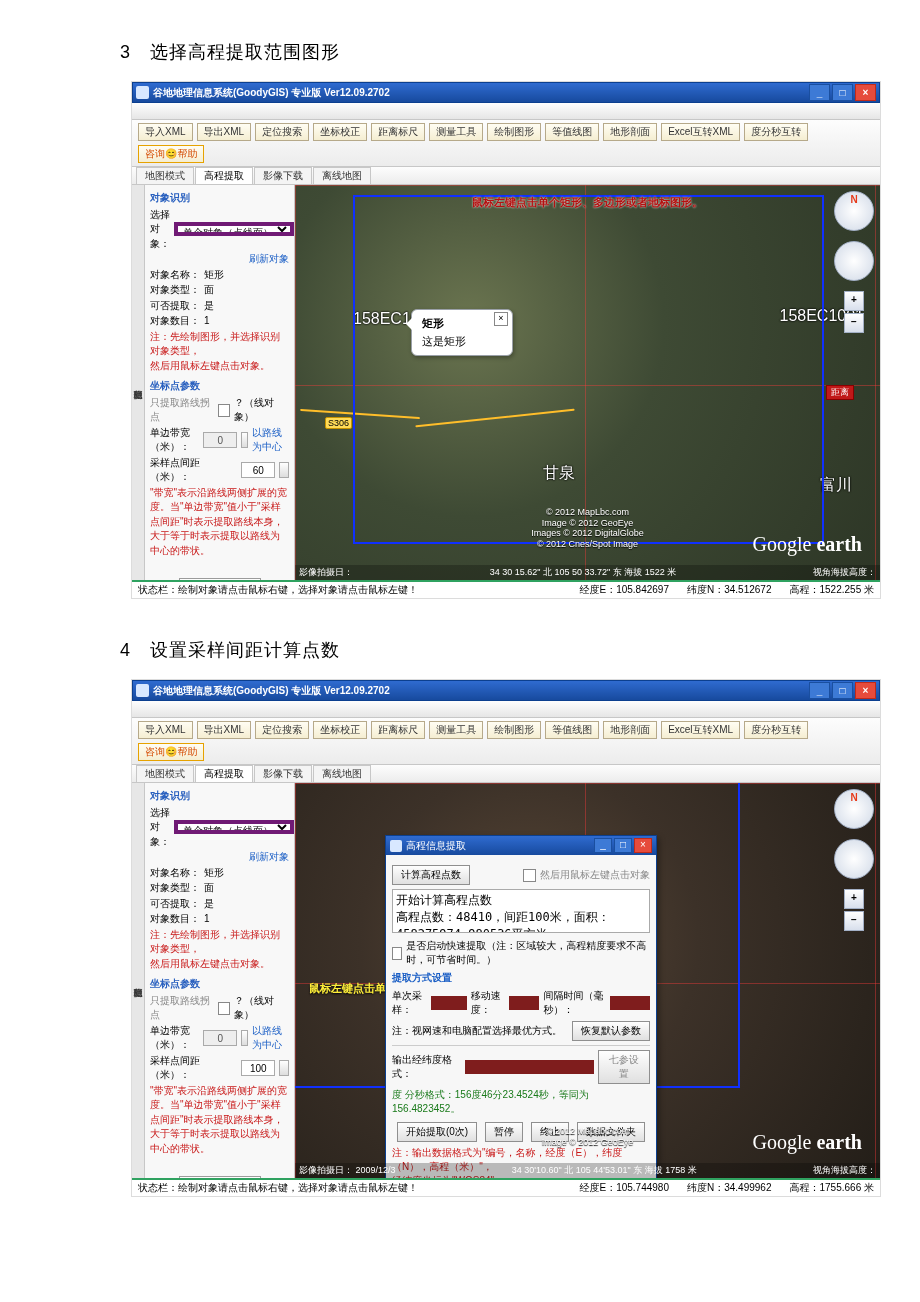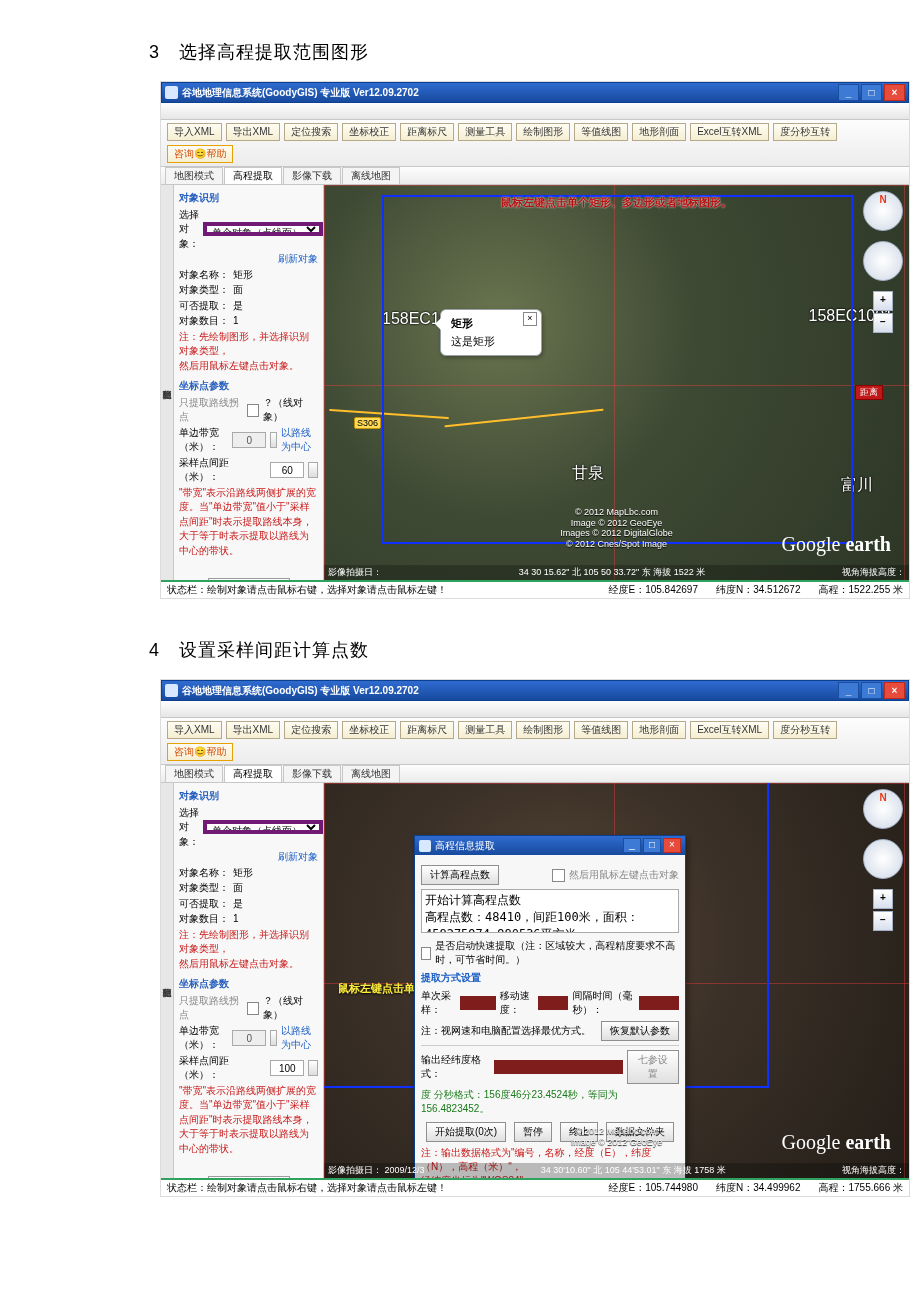--- a/index.html
+++ b/index.html
@@ -4,21 +4,21 @@
 <style>
   body {
     margin: 0;
     background: #fff;
     font-family: "Microsoft YaHei", Arial, sans-serif;
     color: #222;
     width: 920px;
     padding: 0;
   }
   .page {
-    padding: 0 40px 40px 61px;
+    padding: 0 40px 40px 32px;
     box-sizing: border-box;
   }
   h2.section {
     font-size: 18px;
     font-weight: 500;
     margin: 40px 0 18px 88px;
     color: #000;
     letter-spacing: 1px;
   }
   .screenshot {
@@ -470,21 +470,21 @@
 
       <div class="earth">
         <div class="terrain"></div>
         <div class="grid"></div>
         <div class="road" style="left:5px; top:228px; width:120px; height:2px; transform:rotate(4deg)"></div>
         <div class="road" style="left:120px; top:232px; width:160px; height:2px; transform:rotate(-6deg)"></div>
         <div class="road-lbl" style="left:30px; top:232px">S306</div>
         <div class="labeltxt" style="left:58px; top:125px">158EC100</div>
         <div class="labeltxt" style="right:16px; top:122px">158EC1001</div>
         <div class="labeltxt" style="left:248px; top:278px">甘泉</div>
-        <div class="labeltxt" style="right:36px; top:290px">富川</div>
+        <div class="labeltxt" style="right:28px; top:290px">富川</div>
         <div class="redbadge" style="right:26px; top:200px">距离</div>
 
         <div class="sel-rect" style="left:58px; top:10px; right:56px; bottom:36px"></div>
 
         <div class="tip">鼠标左键点击单个矩形、多边形或者地标图形。</div>
 
         <div class="callout" style="left:116px; top:124px; width:80px">
           <div class="cl-close">×</div>
           <div class="cl-title">矩形</div>
           <div>这是矩形</div>

